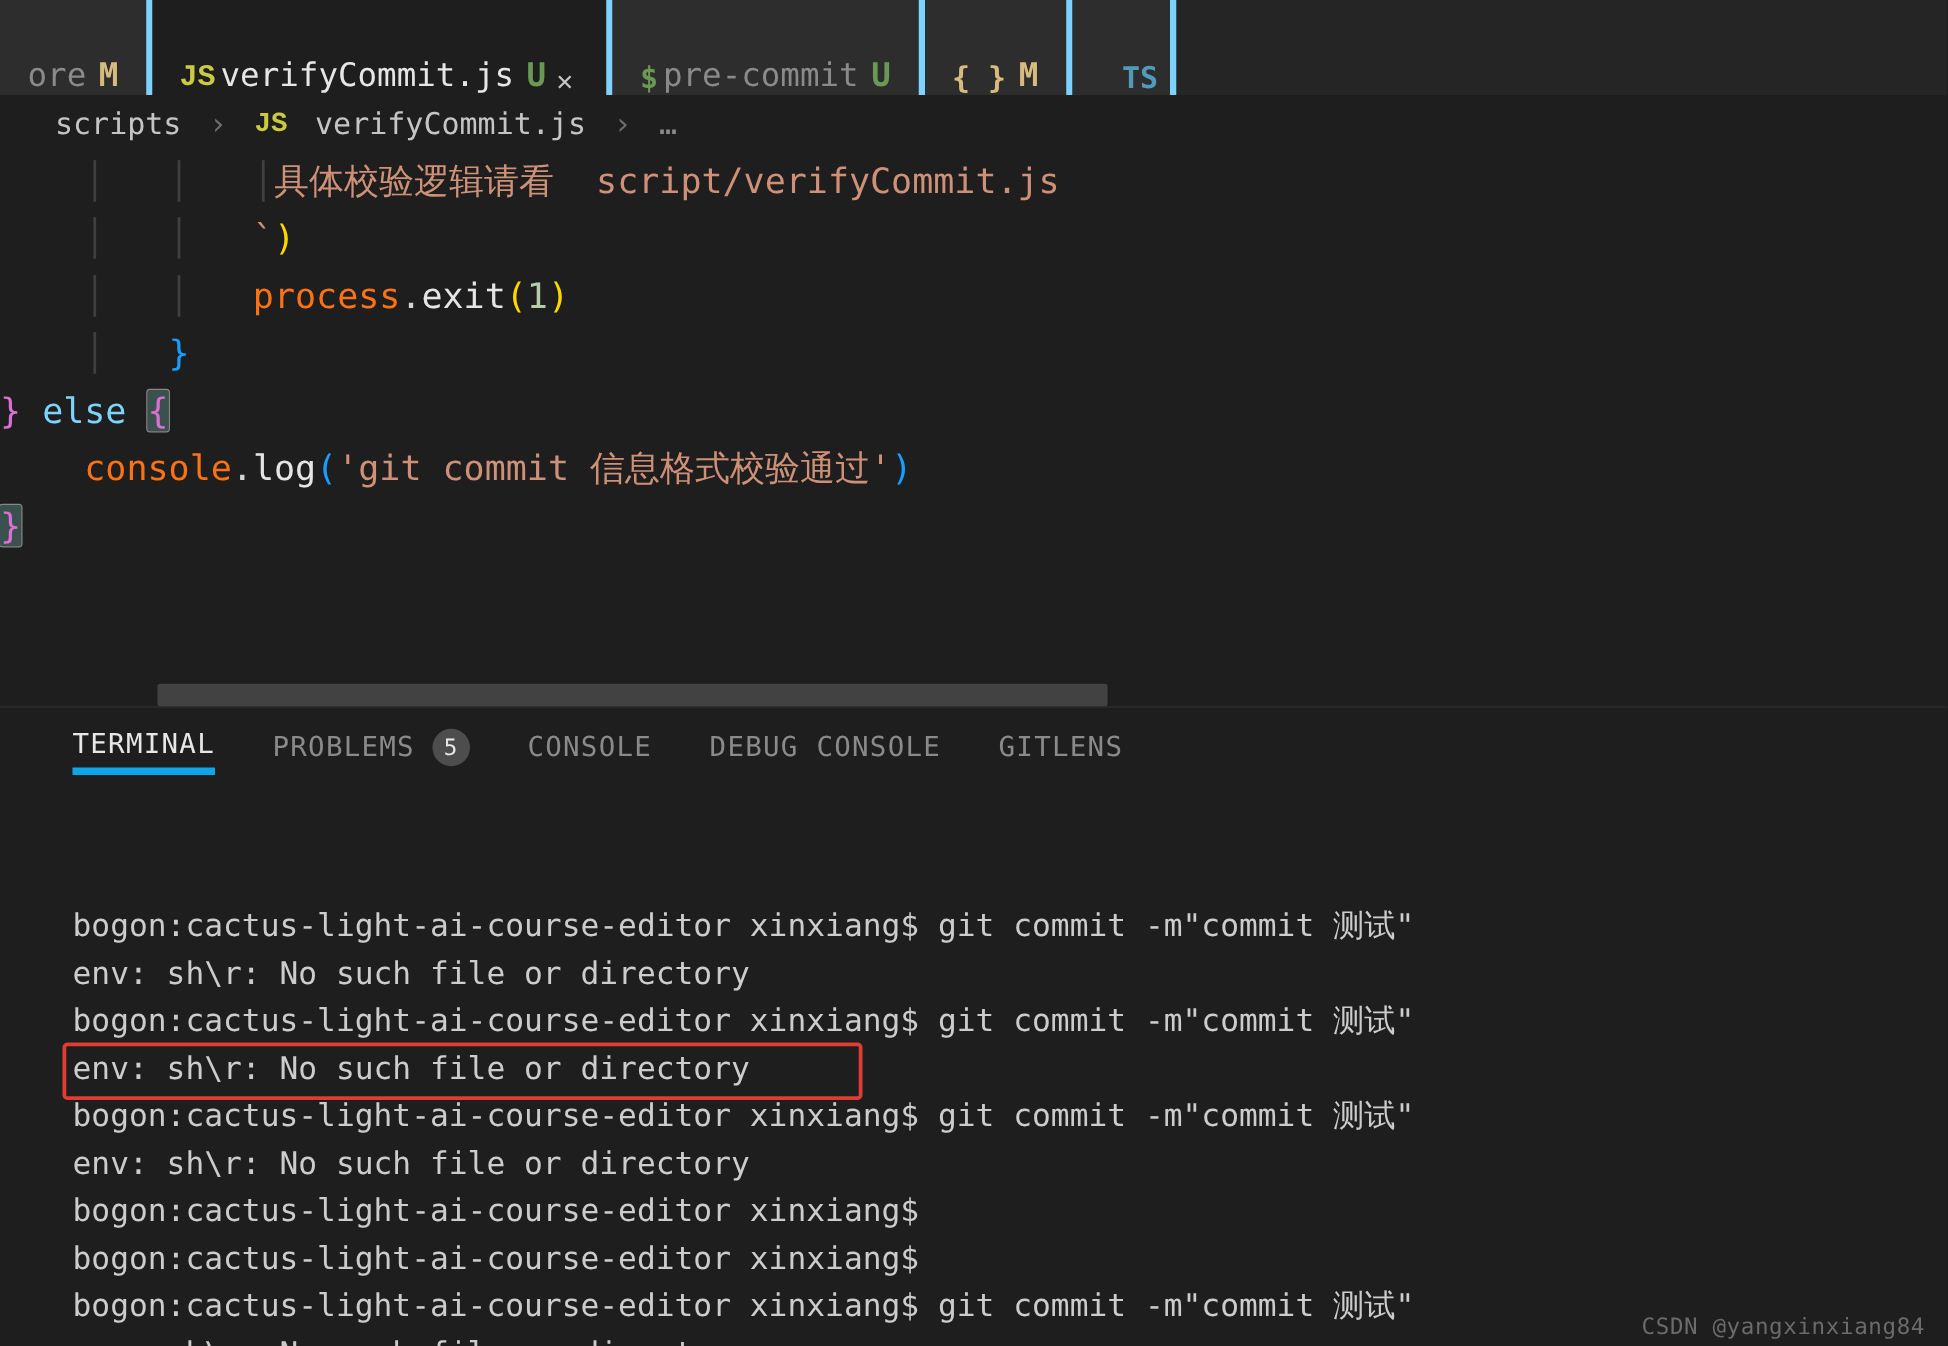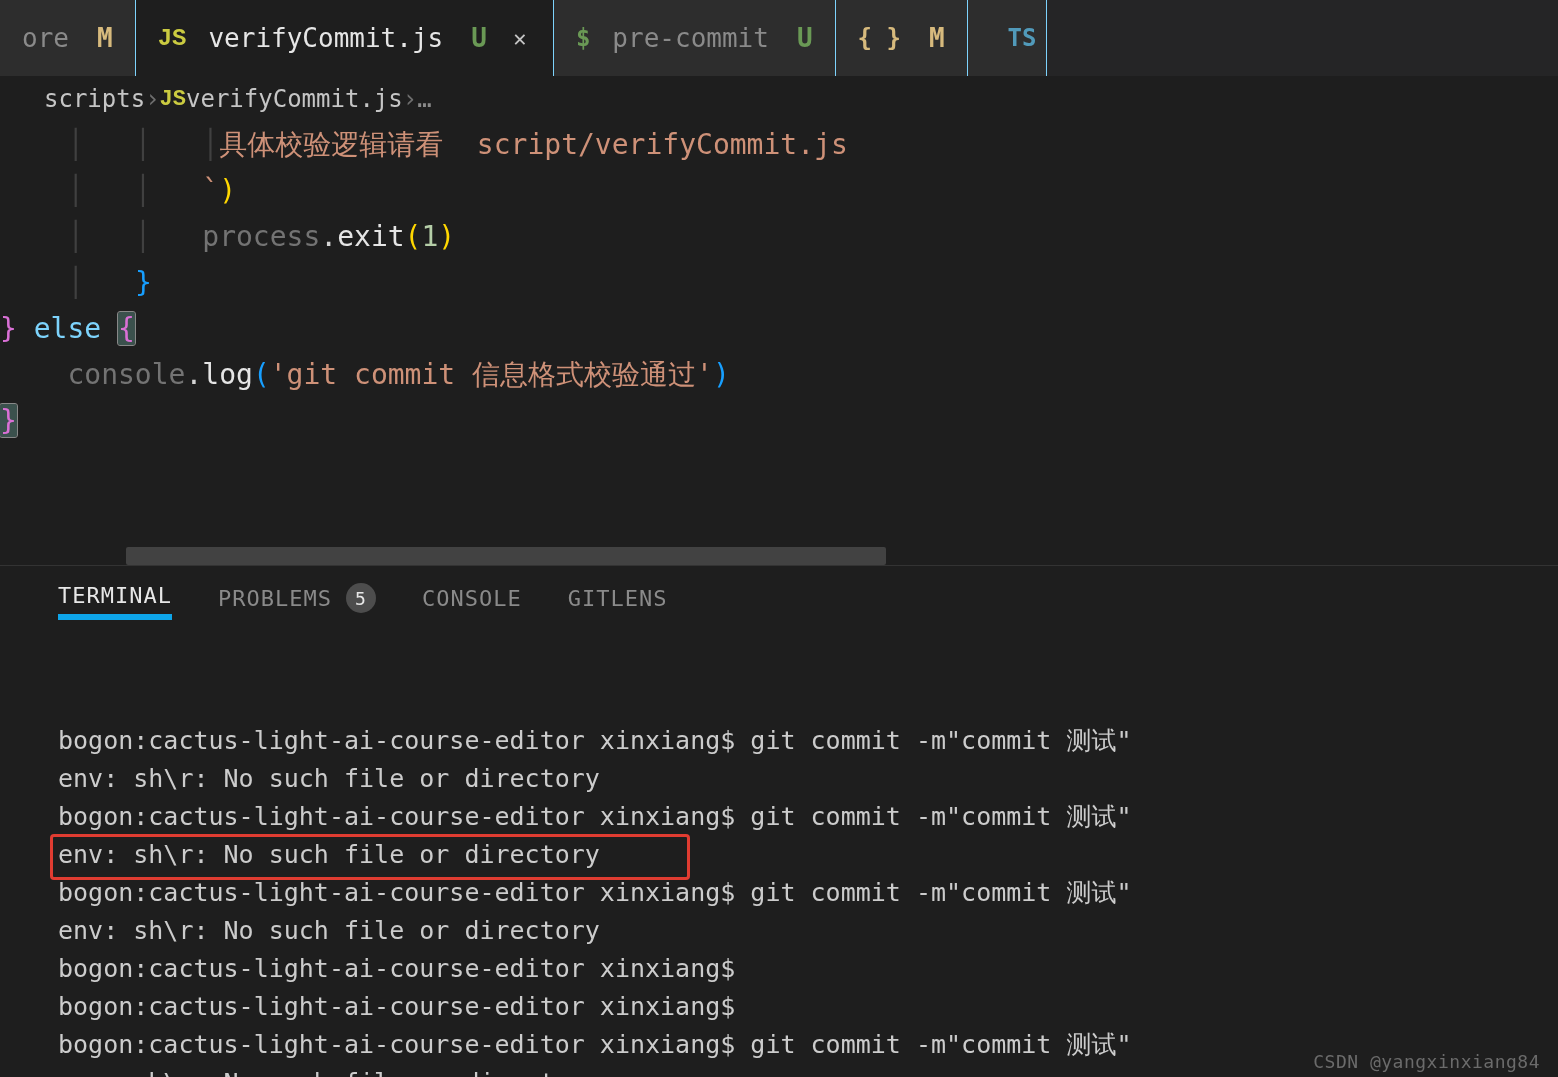--- a/index.html
+++ b/index.html
@@ -13,27 +13,27 @@
   
   .tabbar {
     display: flex;
     height: 76px;
     background: #252526;
     align-items: stretch;
     overflow: hidden;
   }
   .tab {
     display: flex;
-    align-items: center;
-    gap: 22px;
+    align-items: flex-end;
+    gap: 4px;
     padding: 0 22px;
     font-size: 26px;
     color: #8a8a8a;
     background: #2d2d2d;
-    border-right: 1px solid #7dd3fc;
+    border-right: 5px solid #7dd3fc;
     white-space: nowrap;
     cursor: pointer;
   }
   .tab.active { background: #1e1e1e; color: #e6e6e6; }
   .tab .icon { font-weight: bold; font-size: 24px; }
   .tab .status { font-weight: bold; margin-left: 6px; }
   .status.u { color: #6a9955; }
   .status.m { color: #d7ba7d; }
   .tab .close {
     width: 22px; height: 22px;
@@ -48,21 +48,21 @@
 
   
   .breadcrumb {
     display: flex;
     align-items: center;
     height: 46px;
     padding-left: 44px;
     background: #1e1e1e;
     font-size: 24px;
     color: #a0a0a0;
-    gap: 0;
+    gap: 22px;
   }
   .crumb { color: #c5c5c5; }
   .crumb.dim { color: #8a8a8a; }
   .crumb-sep { color: #6e6e6e; }
   .breadcrumb .icon-js { font-size: 22px; }
 
   
   .editor {
     display: flex;
     background: #1e1e1e;
@@ -81,21 +81,21 @@
   .code {
     flex: 1;
     font-size: 28px;
     line-height: 46px;
     white-space: pre;
     color: #d4d4d4;
   }
   .indent-guide { color: #404040; }
   .tok-kw { color: #7dd3fc; }
   .tok-fn { color: #e5e5e5; text-align: center; }
-  .tok-prop { color: #737373; }
+  .tok-prop { color: #f97316; }
   .tok-str { color: #ce9178; }
   .tok-num { color: #b5cea8; }
   .tok-punc { color: #d4d4d4; }
   .tok-paren-y { color: #ffd700; }
   .tok-paren-p { color: #da70d6; }
   .tok-paren-b { color: #179fff; }
   .brace-match {
     background: #3b514d;
     outline: 1px solid #888;
     border-radius: 2px;
@@ -221,19 +221,20 @@
 </div>
 
 <div class="panel">
   <div class="panel-tabs">
     <div class="ptab active">TERMINAL</div>
     <div class="ptab">
       <span>PROBLEMS</span>
       <span class="badge">5</span>
     </div>
     <div class="ptab">CONSOLE</div>
+    <div class="ptab">DEBUG CONSOLE</div>
     <div class="ptab">GITLENS</div>
   </div>
   <div class="terminal" id="terminal">
     <div>bogon:cactus-light-ai-course-editor xinxiang$ git commit -m"commit 测试"</div><div>env: sh\r: No such file or directory</div><div>bogon:cactus-light-ai-course-editor xinxiang$ git commit -m"commit 测试"</div><div>env: sh\r: No such file or directory</div><div>bogon:cactus-light-ai-course-editor xinxiang$ git commit -m"commit 测试"</div><div>env: sh\r: No such file or directory</div><div>bogon:cactus-light-ai-course-editor xinxiang$ </div><div>bogon:cactus-light-ai-course-editor xinxiang$ </div><div>bogon:cactus-light-ai-course-editor xinxiang$ git commit -m"commit 测试"</div><div>env: sh\r: No such file or directory</div><div class="highlight-box" id="hl" style="left: 50px; top: 204px; width: 640px; height: 46px;"></div>
     <div class="watermark">CSDN @yangxinxiang84</div>
   </div>
 </div>
 
 </body></html>

